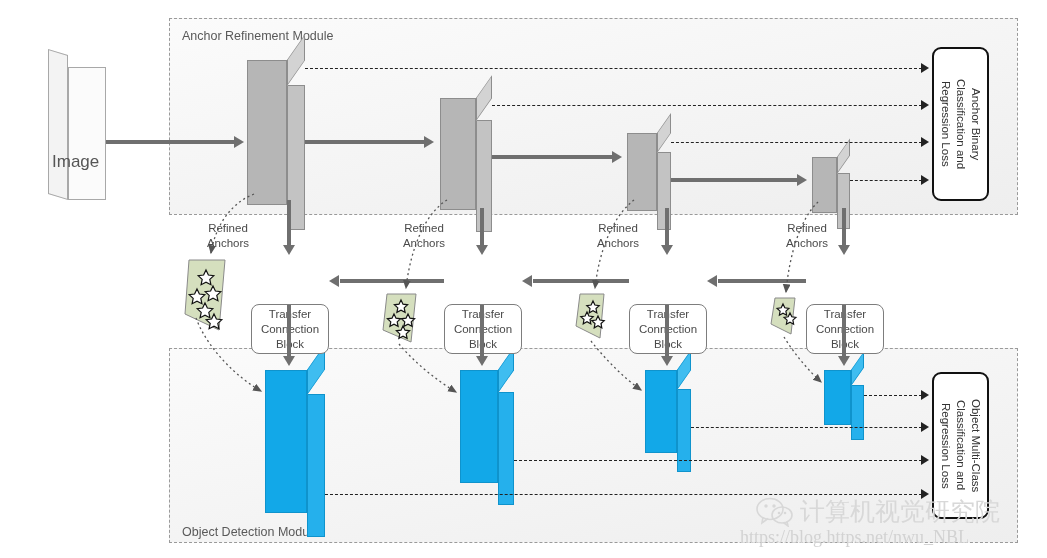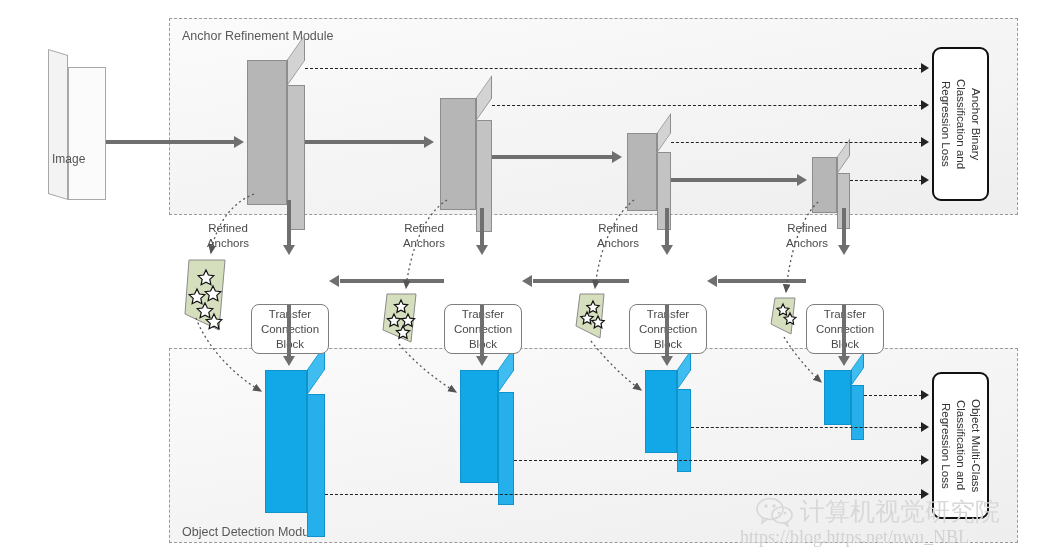--- a/index.html
+++ b/index.html
@@ -22,21 +22,21 @@
   .gray .top{background:#d3d3d3;}
   .gray .side{background:#c3c3c3;}
 
   .blue .front{background:#12a8e8;border-color:#0f93cc;}
   .blue .top{background:#3fbdf0;border-color:#0f93cc;}
   .blue .side{background:#25b0ec;border-color:#0f93cc;}
 
   .white .front{background:#fbfbfb;border-color:#a8a8a8;}
   .white .top{background:#f1f1f1;border-color:#a8a8a8;}
 
-  .slab-label{position:absolute;font-size:12px;color:#555;}
+  .slab-label{position:absolute;font-size:17px;color:#555;}
 
   
   .tcb{position:absolute;border:1.4px solid #7d7d7d;border-radius:8px;
        background:#ffffff;display:flex;align-items:center;justify-content:center;
        text-align:center;font-size:11.5px;color:#4a4a4a;line-height:15px;margin-top:47px;}
 
   
   .loss{position:absolute;border:2px solid #111;border-radius:9px;background:#fff;
         display:flex;align-items:center;justify-content:center;}
   .loss .vtext{writing-mode:vertical-rl;text-orientation:mixed;

